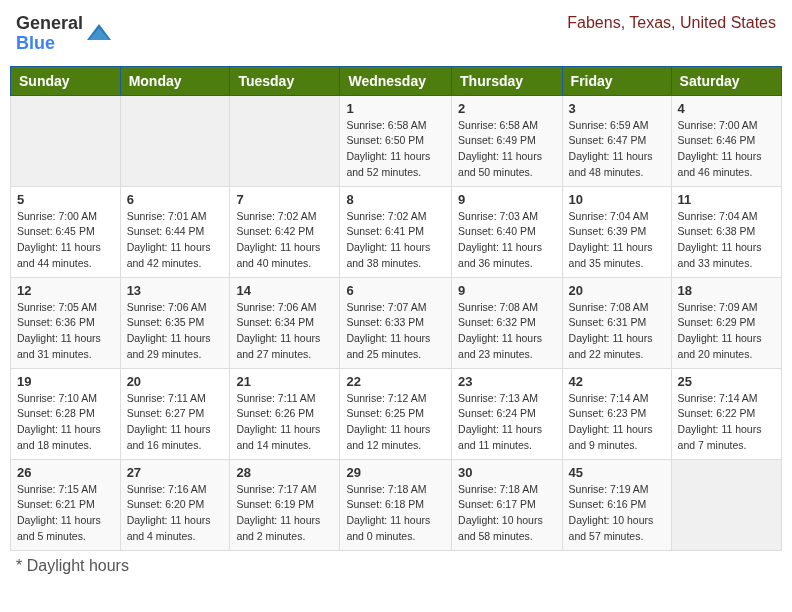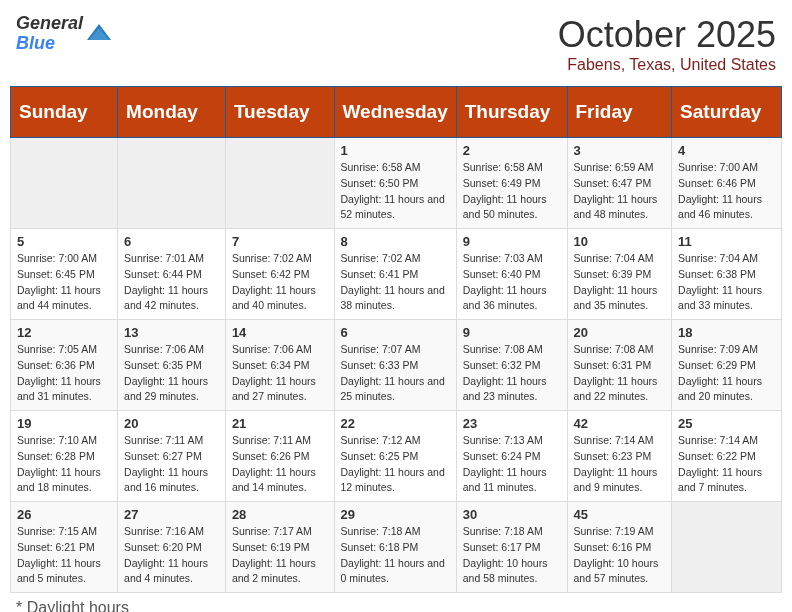--- a/index.html
+++ b/index.html
@@ -33,25 +33,25 @@
     .location-title {
       font-size: 16px;
       color: #7f1d1d;
     }
     .calendar {
       width: 100%;
       border-collapse: collapse;
       border: 1px solid #ccc;
     }
     .calendar th {
-      background-color: #c2410c;
+      background-color: #4d7c0f;
       color: #fff;
       text-align: left;
-      padding: 14px 8px;
-      font-size: 19px;
+      padding: 6px 8px;
+      font-size: 14px;
       border: 1px solid #1a5a9f;
     }
     .calendar td {
       vertical-align: top;
       padding: 5px 6px;
       border: 1px solid #ddd;
       width: 113px;
       min-height: 80px;
       font-size: 10.5px;
       color: #333;
@@ -84,34 +84,33 @@
       color: #555;
       padding-left: 6px;
     }
   </style>
 </head>
 <body>
 
 <div class="header">
   <div class="logo">
     <div class="logo-text-container">
-      <div style="display:flex;align-items:center;gap:2px;font-style:italic;">
+      <div style="display:flex;align-items:center;gap:2px;">
         <div>
           <div style="font-size:18px;font-weight:bold;color:#333;line-height:1.1;">General</div>
           <div style="font-size:18px;font-weight:bold;color:#3b82f6;line-height:1.1;">Blue</div>
         </div>
         <svg width="28" height="28" viewBox="0 0 28 28">
           <polygon points="14,4 26,20 2,20" fill="#2a7abf"></polygon>
           <polygon points="14,8 24,20 4,20" fill="#5aaee0" opacity="0.5"></polygon>
         </svg>
       </div>
     </div>
   </div>
   <div class="title-area">
-    <div class="month-title">October 2025</div>
     <div class="location-title">Fabens, Texas, United States</div>
   </div>
 </div>
 
 <table class="calendar">
   <thead>
     <tr>
     <th>Sunday</th>
         <th>Monday</th>
         <th>Tuesday</th>

